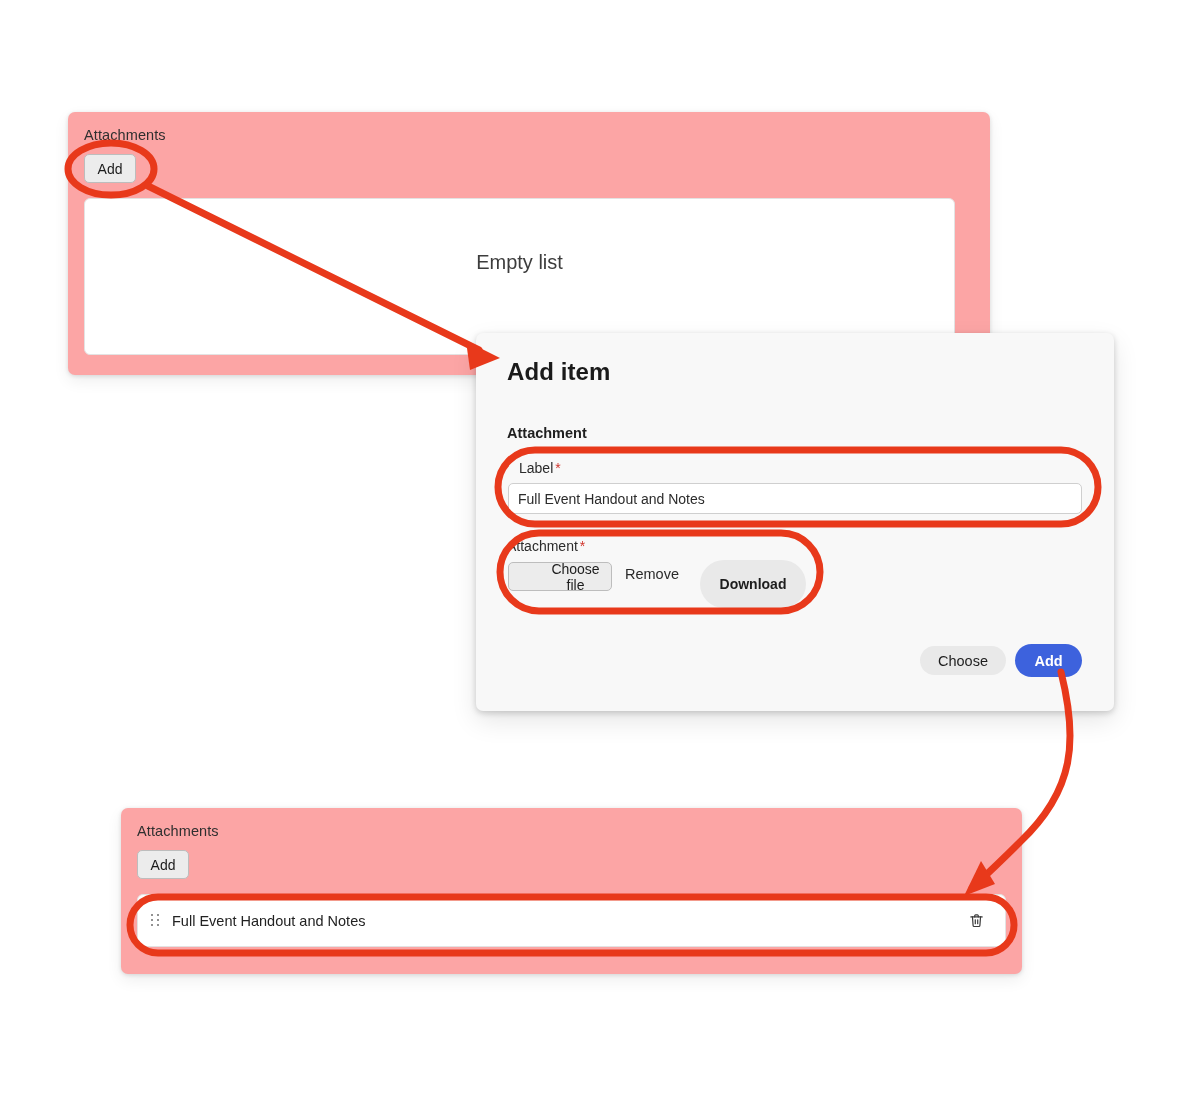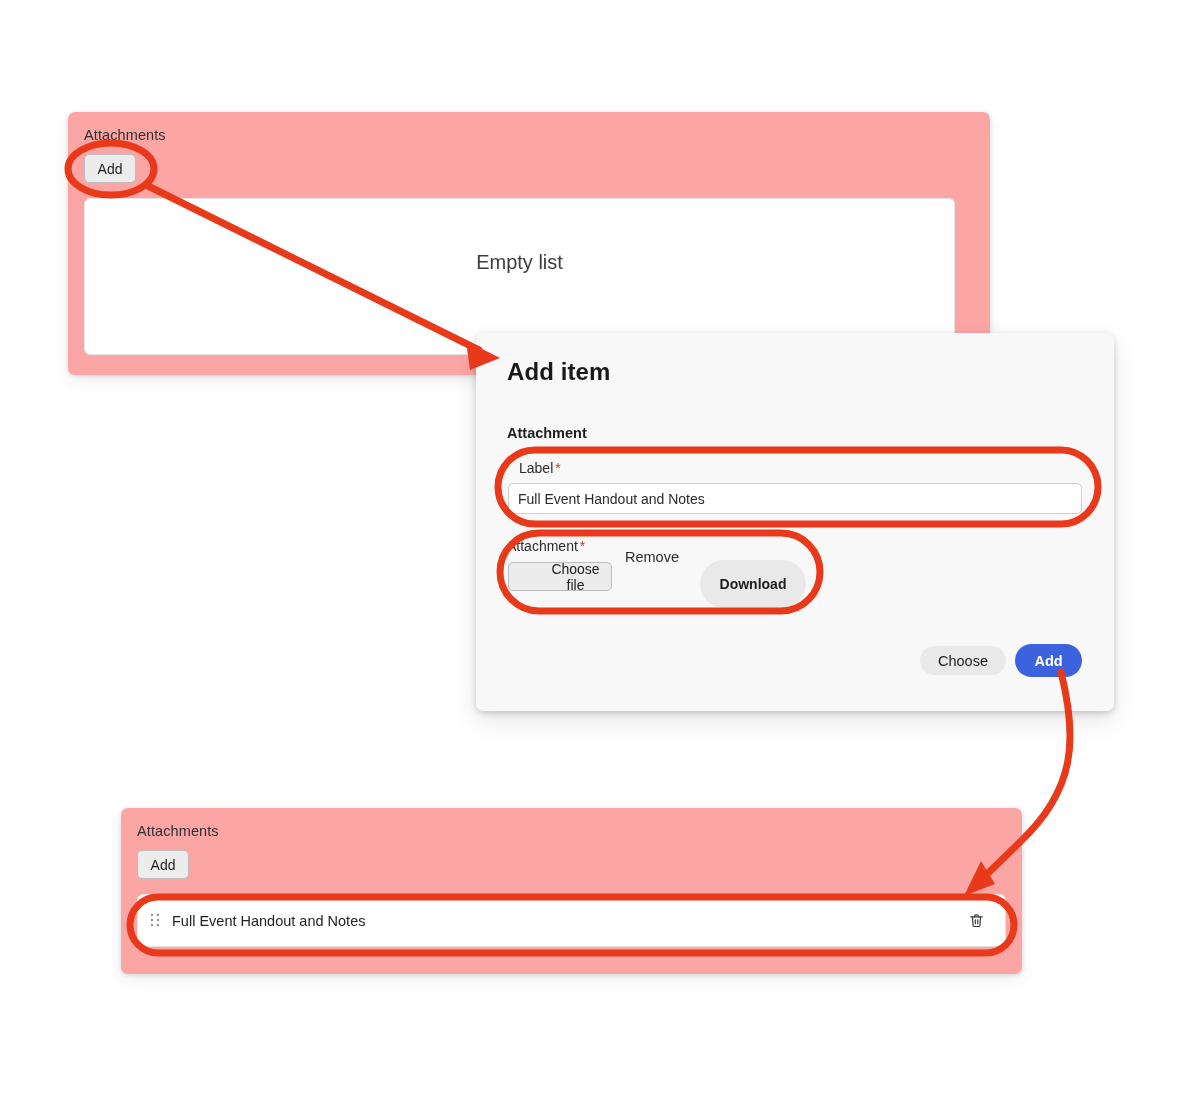--- a/index.html
+++ b/index.html
@@ -175,21 +175,21 @@
     position: absolute;
     left: 32px;
     top: 229px;
     width: 104px;
     height: 29px;
     padding-left: 44px;
   }
   #remove-btn {
     position: absolute;
     left: 149px;
-    top: 216px;
+    top: 233px;
   }
   #download-btn {
     position: absolute;
     left: 224px;
     top: 227px;
     width: 106px;
     height: 48px;
     font-weight: bold;
     font-size: 14px;
   }

